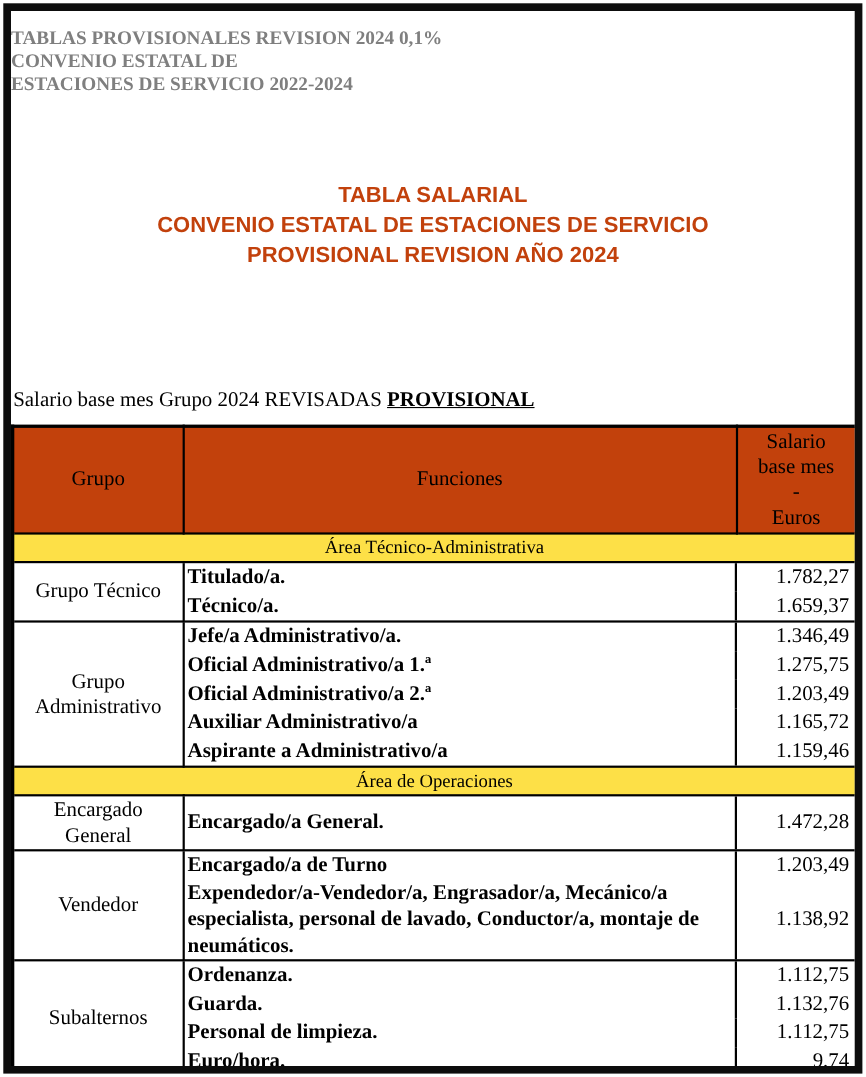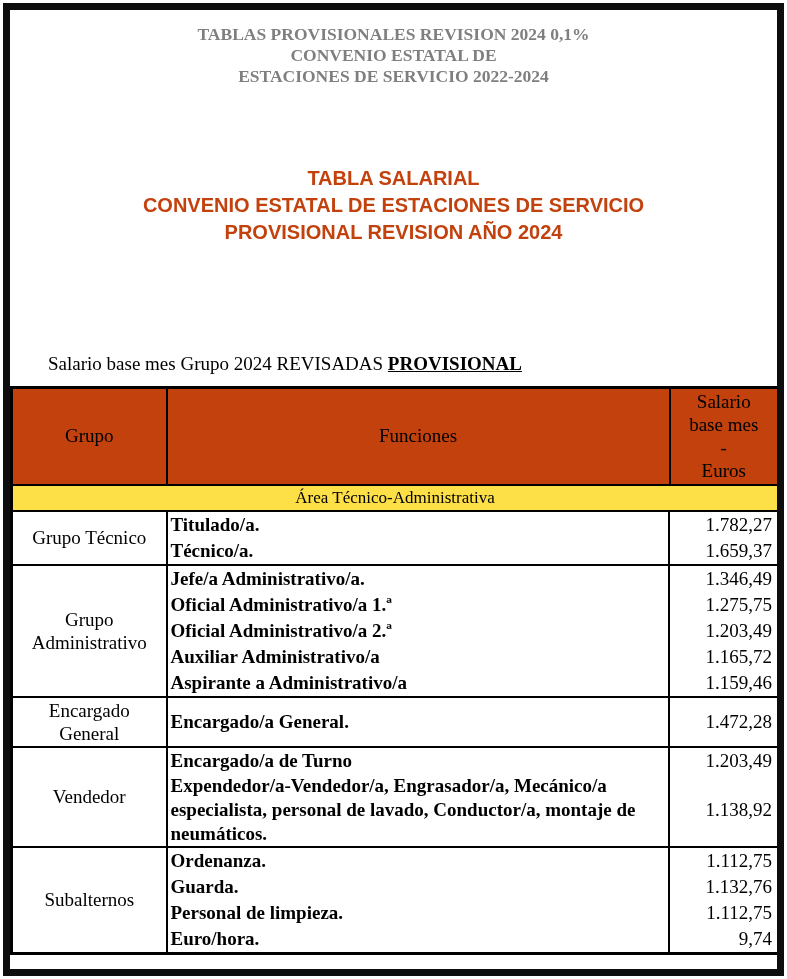--- a/index.html
+++ b/index.html
@@ -10,21 +10,21 @@
     position: absolute;
     inset: 3px;
     border: 7px solid #0d0d0d;
     background: #ffffff;
     overflow: hidden;
   }
   .content { padding: 14px 0 0 0; }
 
   
   .doc-header {
-    text-align: center;
+    text-align: left;
     font-family: "Liberation Serif", serif;
     font-weight: bold;
     font-size: 17.5px;
     line-height: 21px;
     color: #7f7f7f;
   }
 
   
   .doc-title {
     margin-top: 78px;
@@ -34,21 +34,20 @@
     font-size: 20px;
     line-height: 27px;
     color: #c2410c;
   }
 
   .caption {
     margin-top: 107px;
     padding-left: 2px;
     font-size: 19px;
     line-height: 22px;
-    margin-left: 36px;
   }
   .caption .emph { font-weight: bold; text-decoration: underline; }
 
   
   table.salary {
     margin-top: 11px;
     width: 100%;
     border-collapse: collapse;
     table-layout: fixed;
     border: 3px solid #000;
@@ -194,20 +193,23 @@
                   <div class="fn">Auxiliar Administrativo/a</div>
                   <div class="val">1.165,72</div>
                 </div>
                 <div class="subrow">
                   <div class="fn">Aspirante a Administrativo/a</div>
                   <div class="val">1.159,46</div>
                 </div>
               </div>
             </td>
           </tr>
+          <tr class="section-row">
+            <td colspan="3">Área de Operaciones</td>
+          </tr>
           <tr class="group-row" data-rows="1">
             <td class="group-cell">Encargado General</td>
             <td class="block-cell" colspan="2">
               <div class="stack">
                 <div class="subrow">
                   <div class="fn">Encargado/a General.</div>
                   <div class="val">1.472,28</div>
                 </div>
               </div>
             </td>

